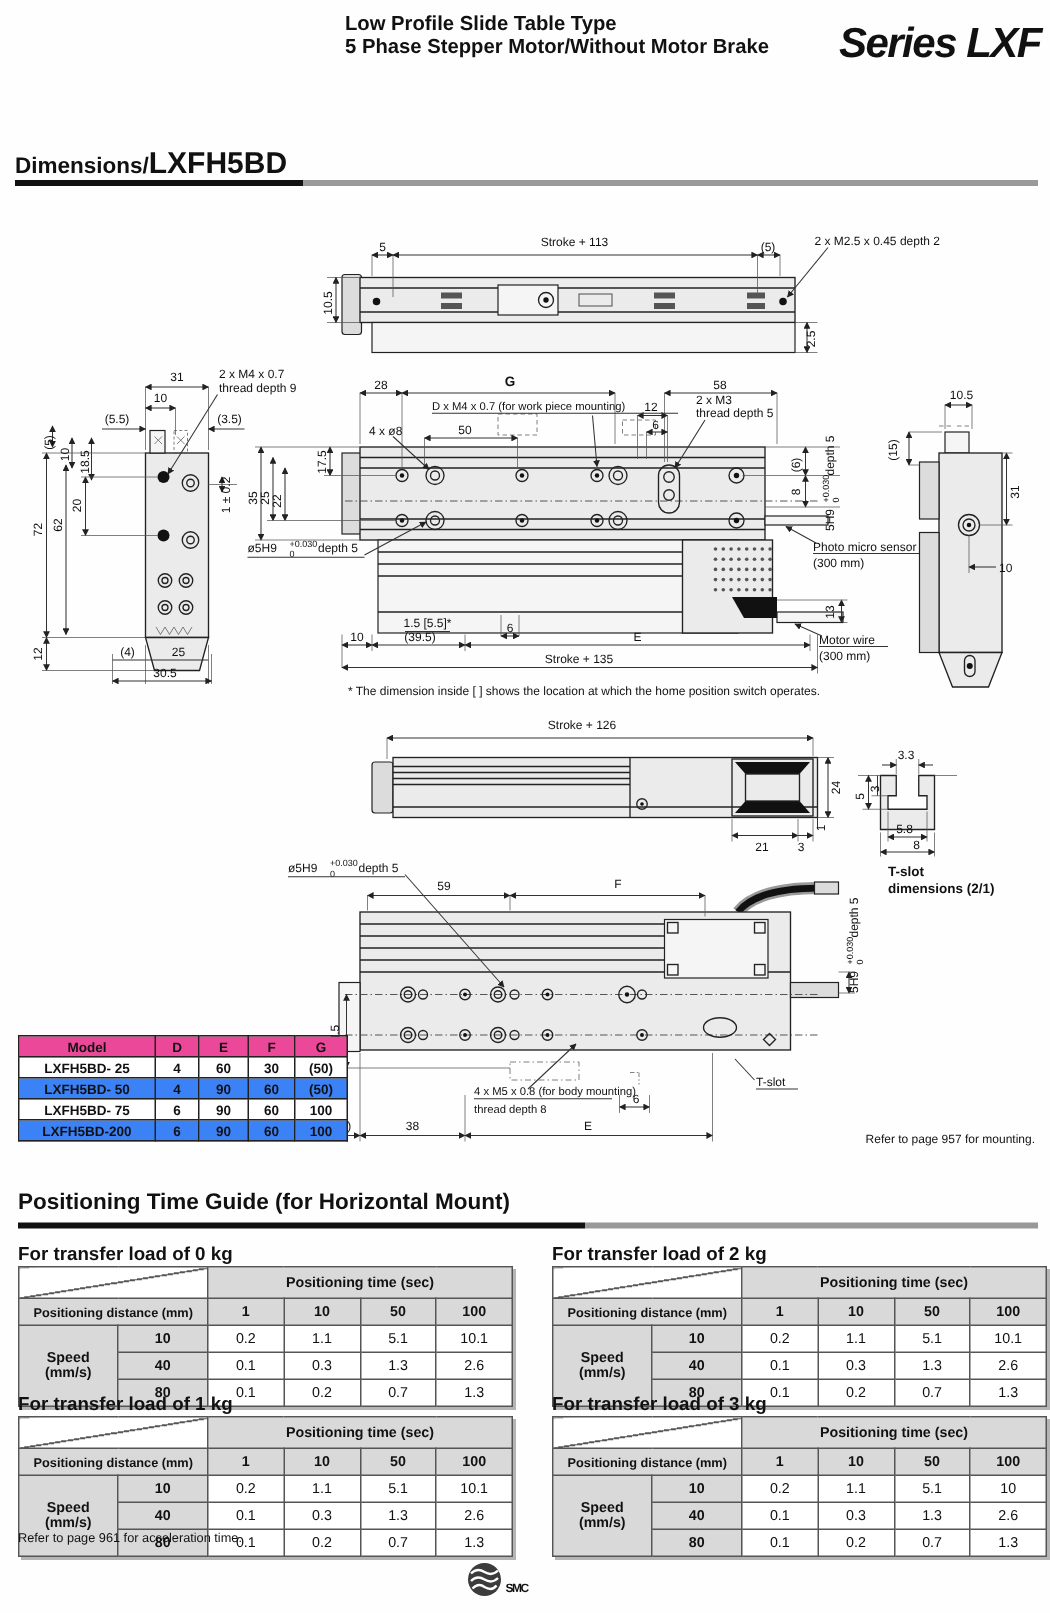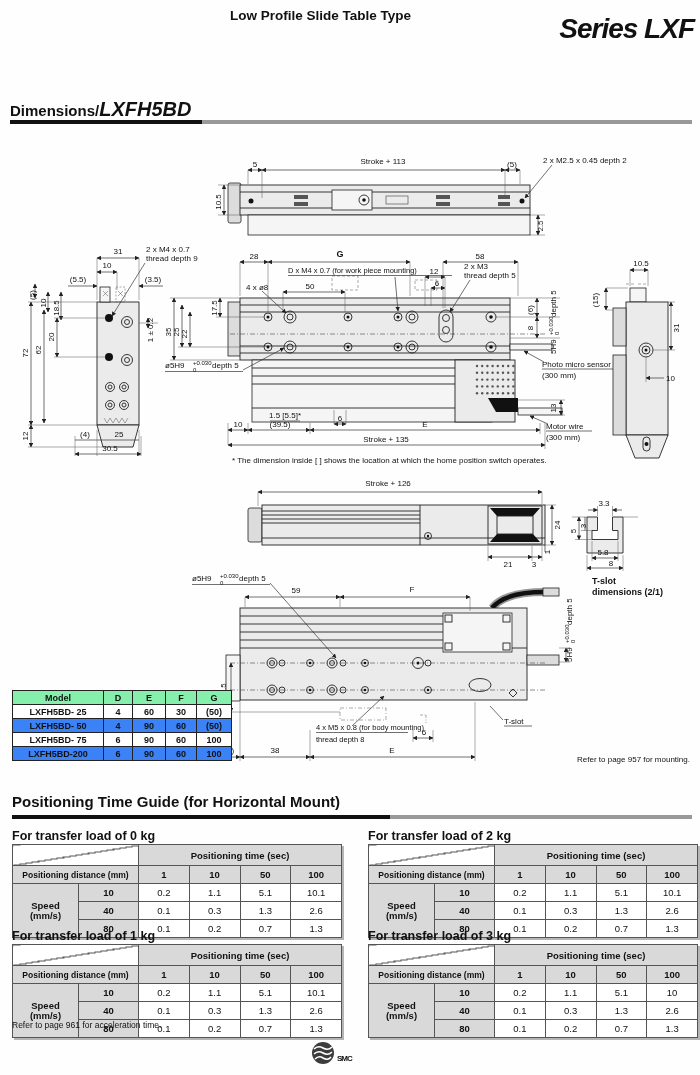--- a/index.html
+++ b/index.html
@@ -6,61 +6,62 @@
   body{width:700px;height:1075px;position:relative;background:#fefefe;
        font-family:"Liberation Sans",sans-serif;color:#111;overflow:hidden;}
   .abs{position:absolute;}
   
   .hdr-title{top:8px;left:230px;width:340px;text-align:left;font-weight:bold;
              font-size:13.5px;line-height:15px;}
   .series{top:13px;right:6px;font-size:28px;font-weight:bold;font-style:italic;
           letter-spacing:-1px;}
   
   .sec-h1{top:98px;left:10px;font-weight:bold;font-size:15px;}
-  .sec-h1 .big{font-size:20px;font-style:italic;}
+  .sec-h1 .big{font-size:20px;}
   .bar-black{height:4px;background:#111;}
   .bar-gray{height:4px;background:#999;}
   .sec-h2{top:793px;left:12px;font-weight:bold;font-size:15px;}
   
   svg text{font-family:"Liberation Sans",sans-serif;fill:#111;font-size:8px;}
   svg .t6{font-size:6px;}  svg .t7{font-size:7.5px;}  svg .t9{font-size:9px;}
   svg .tb{font-weight:bold;}
   svg .mid{text-anchor:middle;} svg .end{text-anchor:end;}
   .ln{stroke:#222;stroke-width:0.9;fill:none;}
   .fl{fill:#ebebeb;stroke:#222;stroke-width:0.9;}
   .fl2{fill:#f5f5f5;stroke:#222;stroke-width:0.8;}
   .flg{fill:#dcdcdc;stroke:#222;stroke-width:0.8;}
   .dim{stroke:#333;stroke-width:0.7;fill:none;}
   .ext{stroke:#555;stroke-width:0.5;fill:none;}
   .dash{stroke:#444;stroke-width:0.6;fill:none;stroke-dasharray:5 2 1 2;}
   .blk{fill:#111;}
   
   .mt{border-collapse:collapse;left:12px;top:690px;font-size:9px;}
   .mt td{border:1px solid #222;text-align:center;height:13px;padding:0 2px;
          background:#fff;font-weight:bold;white-space:nowrap;}
-  .mt tr.hd td{background:#86efac;}
+  .mt tr.hd td{background:#ec4899;}
   .mt tr.alt td{background:#3b82f6;}
   
   .pt-title{font-weight:bold;font-size:12.5px;}
   .pt{border-collapse:collapse;table-layout:fixed;width:330px;font-size:9.5px;
       box-shadow:2px 2px 0 rgba(120,120,120,.55);border:1.5px solid #333;}
   .pt td{border:1px solid #555;text-align:center;height:17px;background:#fff;padding:0;}
   .pt td.hd{background:#d9d9d9;font-weight:bold;}
   .pt td.diag{background-image:linear-gradient(to bottom right,
               transparent 48.5%,#555 48.5%,#555 51.5%,transparent 51.5%);}
   .pt .sp{font-weight:bold;line-height:10px;}
   .foot-note{font-size:8.5px;}
   
   .logo{top:1038px;left:308px;width:90px;height:30px;}
 </style>
 </head>
 <body>
 
 <div class="abs hdr-title">
   <div>Low Profile Slide Table Type</div>
+  <div>5 Phase Stepper Motor/Without Motor Brake</div>
 </div>
 <div class="abs series">Series LXF</div>
 
 <div class="abs sec-h1"><span>Dimensions/</span><span class="big">LXFH5BD</span></div>
 <div class="abs bar-black" style="top:120px;left:10px;width:192px;"></div>
 <div class="abs bar-gray" style="top:120px;left:202px;width:490px;"></div>
 
 <svg class="abs" style="top:140px;left:0;" width="700" height="650" viewBox="0 0 700 650">
   <defs>
     <marker id="ma" viewBox="0 0 10 10" refX="9" refY="5" markerWidth="6.5" markerHeight="6.5" orient="auto-start-reverse">

